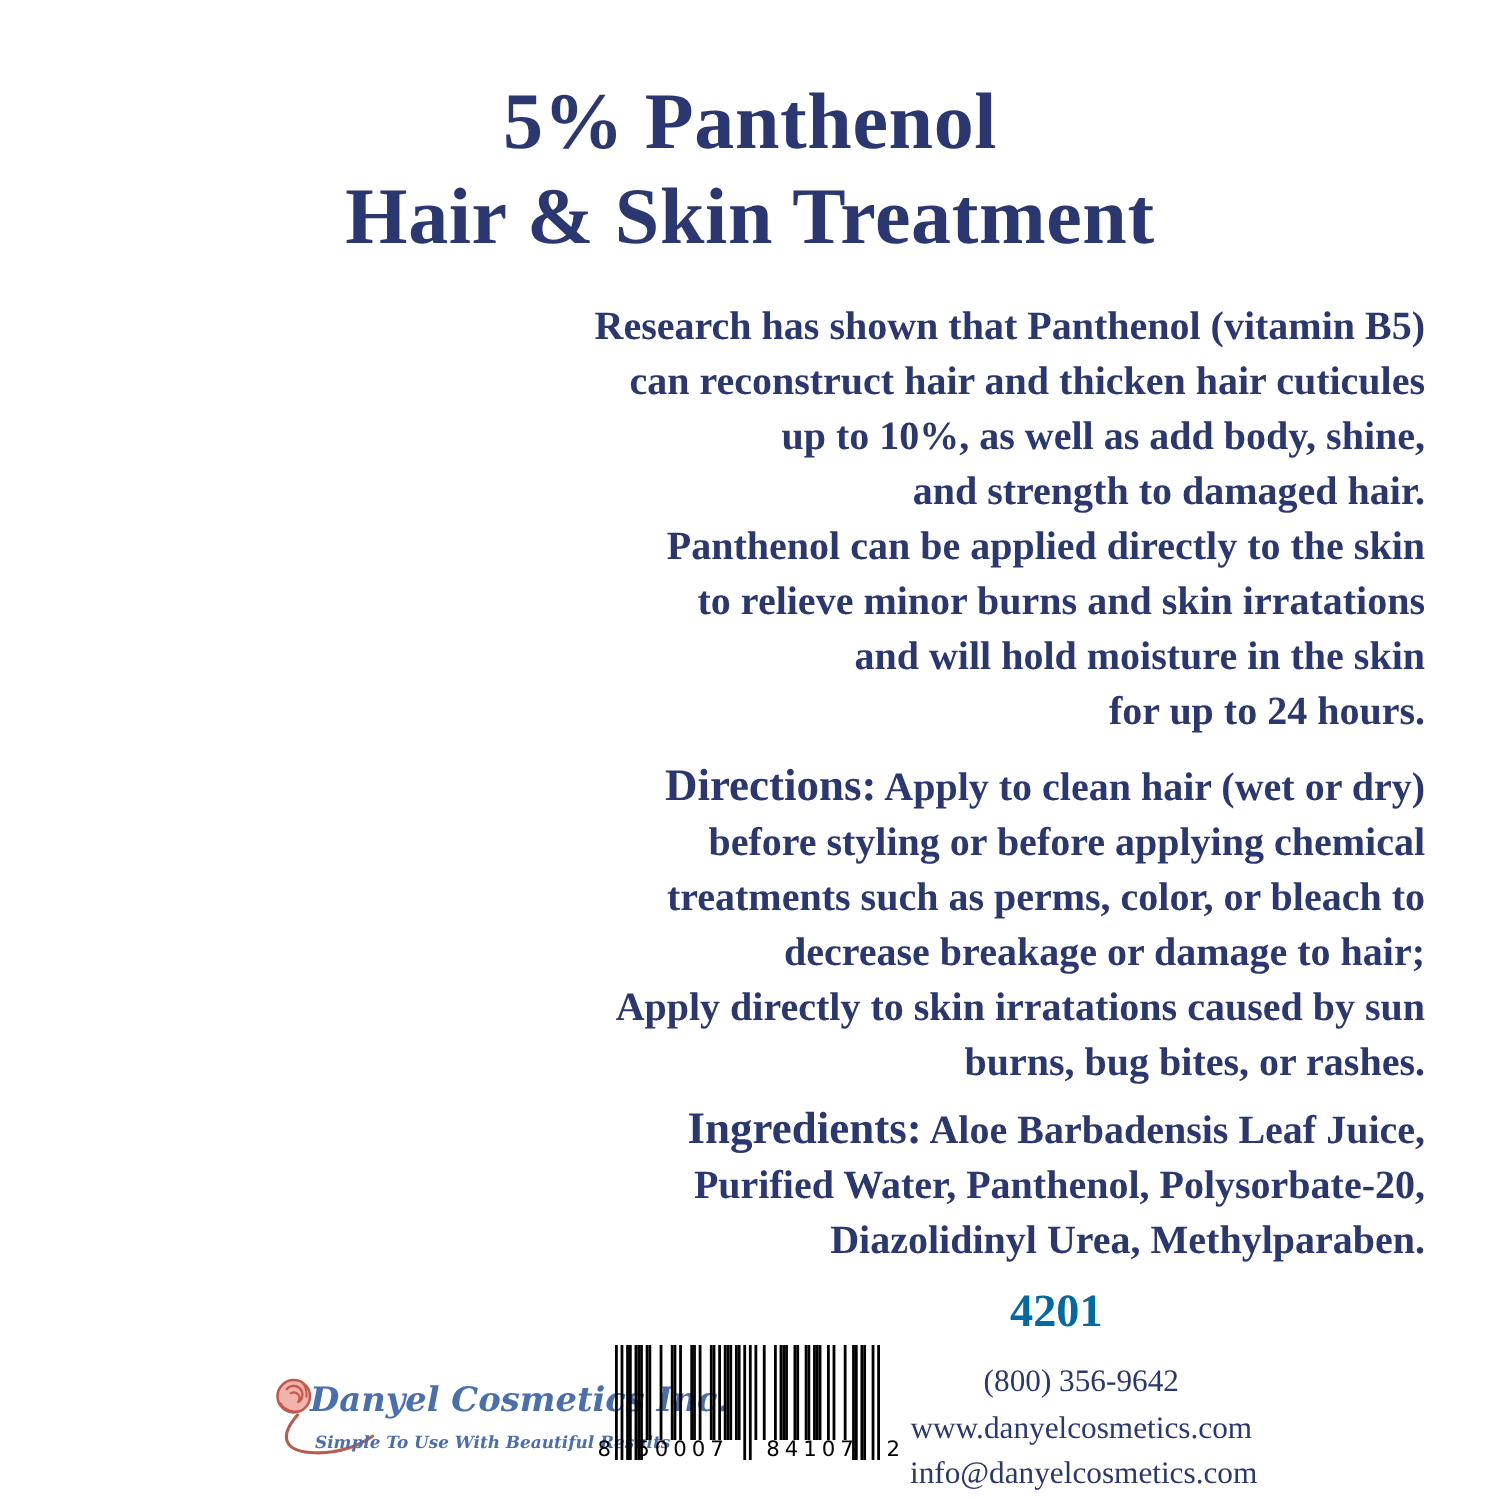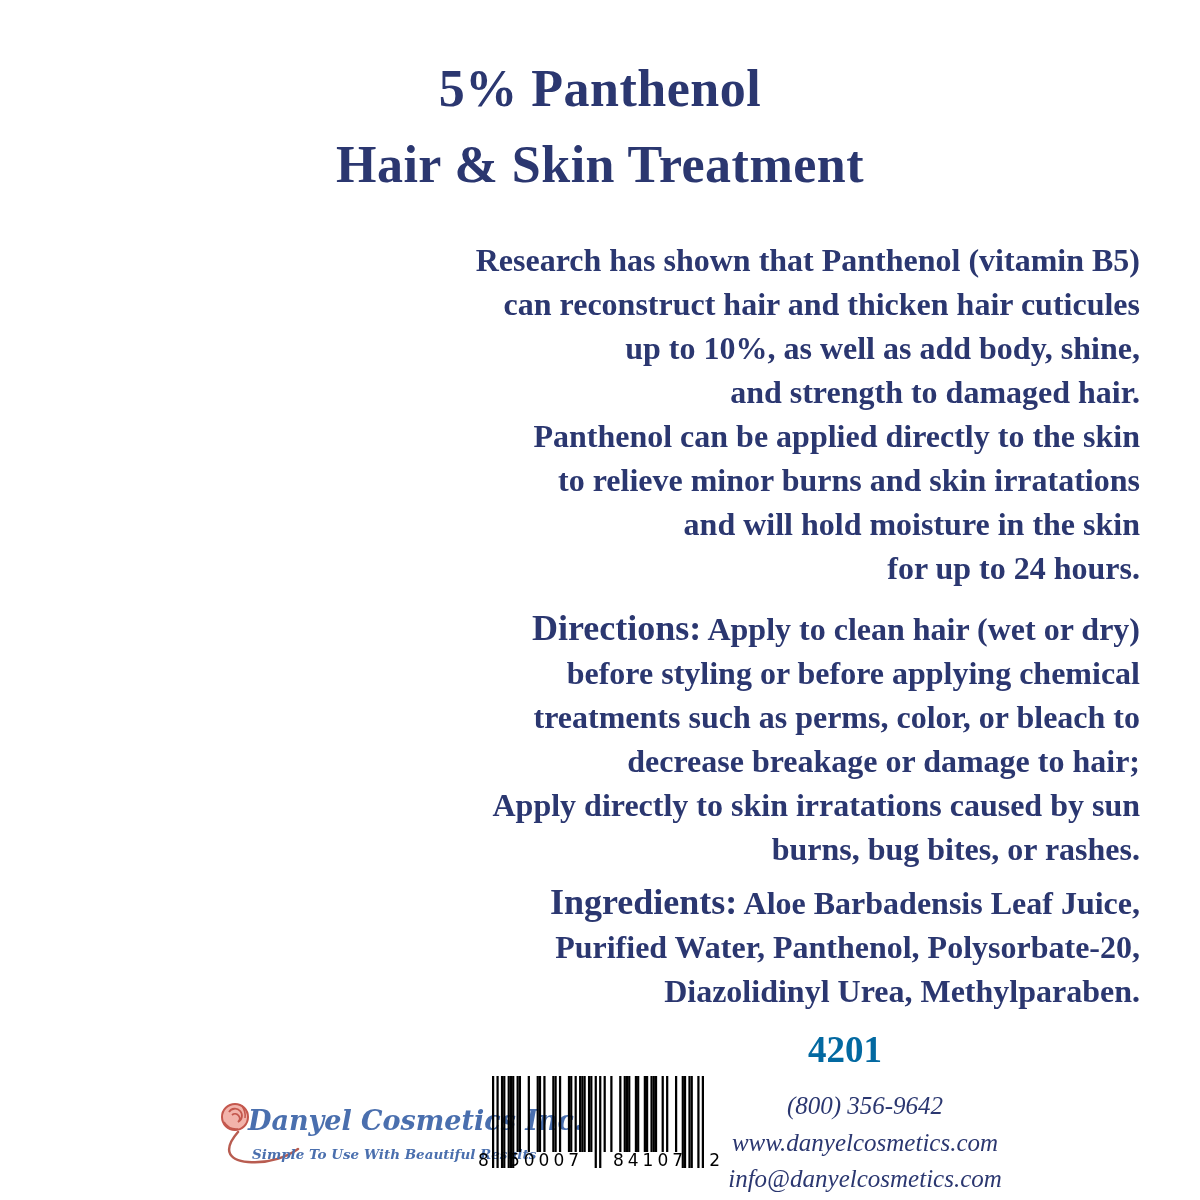--- a/index.html
+++ b/index.html
@@ -7,21 +7,21 @@
     position:relative;
     width:1200px;height:1200px;
     background:#ffffff;
     font-family:"Liberation Serif", serif;
     color:#2b3770;
     overflow:hidden;
   }
   .title{
     position:absolute;top:16px;left:0;right:0;
     text-align:center;
-    font-size:52px;font-weight:bold;
+    font-size:64px;font-weight:bold;
     line-height:76px;
     letter-spacing:0.5px;
     color:#2b3770;
   }
   .body-para{
     position:absolute;left:60px;right:60px;
     text-align:right;
     font-size:32px;font-weight:bold;
     line-height:44px;
     color:#2b3770;
@@ -73,21 +73,20 @@
   .bc-first{left:0;}
   .bc-left{left:68px;transform:translateX(-50%);letter-spacing:4px;}
   .bc-right{left:172px;transform:translateX(-50%);letter-spacing:4px;}
   .bc-last{right:-2px;}
   .contact{
     position:absolute;left:728px;top:1088px;width:274px;
     text-align:center;
     font-size:25px;line-height:36.5px;
     font-weight:normal;
     color:#2b3770;
-    font-style:italic;
   }
 </style>
 </head>
 <body>
 
 <div class="label">
 
   <h1 class="title">
     <div>5% Panthenol</div>
     <div>Hair &amp; Skin Treatment</div>

